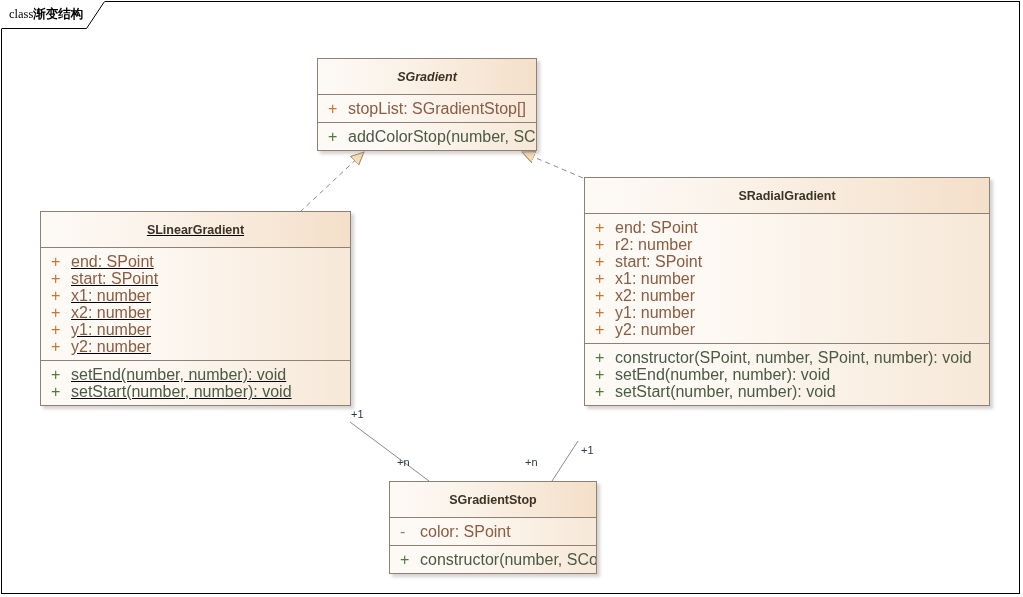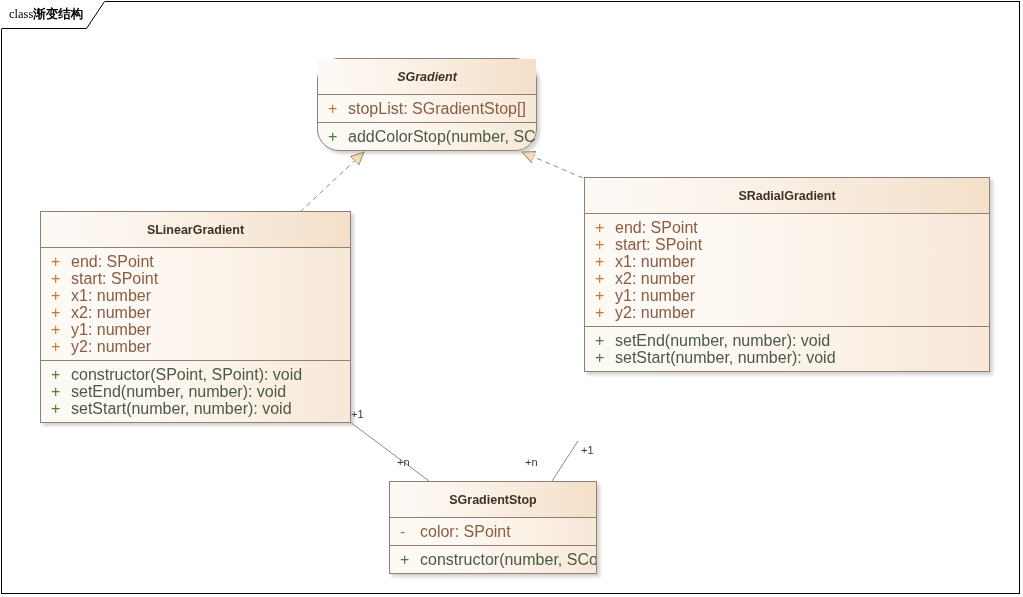--- a/index.html
+++ b/index.html
@@ -161,62 +161,63 @@
     <line x1="350" y1="422" x2="429" y2="481" stroke="#8a8a8a" stroke-width="1"></line>
 
     <line x1="578" y1="441" x2="552" y2="481" stroke="#8a8a8a" stroke-width="1"></line>
   </svg>
 
   <div class="mult-label" style="left:351px; top:408px;">+1</div>
   <div class="mult-label" style="left:397px; top:456px;">+n</div>
   <div class="mult-label" style="left:581px; top:444px;">+1</div>
   <div class="mult-label" style="left:525px; top:456px;">+n</div>
 
-  <div class="uml-class" style="left:317px; top:58px; width:220px;border-radius:22px;">
+  <div class="uml-class" style="left:317px; top:58px; width:220px;">
     <div class="uml-header abstract">SGradient</div>
     <div class="uml-section attrs">
       <div class="uml-row">
         <span class="vis">+</span><span>stopList: SGradientStop[]</span>
       </div>
     </div>
     <div class="uml-section methods">
       <div class="uml-row">
         <span class="vis">+</span><span>addColorStop(number, SColor): void</span>
       </div>
     </div>
   </div>
 
-  <div class="uml-class" style="left:40px; top:211px; width:311px;">
+  <div class="uml-class" style="left:40px; top:211px; width:311px;text-decoration:underline;">
     <div class="uml-header">SLinearGradient</div>
     <div class="uml-section attrs">
       <div class="uml-row"><span class="vis">+</span><span>end: SPoint</span></div>
       <div class="uml-row"><span class="vis">+</span><span>start: SPoint</span></div>
       <div class="uml-row"><span class="vis">+</span><span>x1: number</span></div>
       <div class="uml-row"><span class="vis">+</span><span>x2: number</span></div>
       <div class="uml-row"><span class="vis">+</span><span>y1: number</span></div>
       <div class="uml-row"><span class="vis">+</span><span>y2: number</span></div>
     </div>
     <div class="uml-section methods">
-      <div class="uml-row"><span class="vis">+</span><span>constructor(SPoint, SPoint): void</span></div>
       <div class="uml-row"><span class="vis">+</span><span>setEnd(number, number): void</span></div>
       <div class="uml-row"><span class="vis">+</span><span>setStart(number, number): void</span></div>
     </div>
   </div>
 
   <div class="uml-class" style="left:576px; top:177px; width:406px;margin-left:8px;">
     <div class="uml-header">SRadialGradient</div>
     <div class="uml-section attrs">
       <div class="uml-row"><span class="vis">+</span><span>end: SPoint</span></div>
+      <div class="uml-row"><span class="vis">+</span><span>r2: number</span></div>
       <div class="uml-row"><span class="vis">+</span><span>start: SPoint</span></div>
       <div class="uml-row"><span class="vis">+</span><span>x1: number</span></div>
       <div class="uml-row"><span class="vis">+</span><span>x2: number</span></div>
       <div class="uml-row"><span class="vis">+</span><span>y1: number</span></div>
       <div class="uml-row"><span class="vis">+</span><span>y2: number</span></div>
     </div>
     <div class="uml-section methods">
+      <div class="uml-row"><span class="vis">+</span><span>constructor(SPoint, number, SPoint, number): void</span></div>
       <div class="uml-row"><span class="vis">+</span><span>setEnd(number, number): void</span></div>
       <div class="uml-row"><span class="vis">+</span><span>setStart(number, number): void</span></div>
     </div>
   </div>
 
   <div class="uml-class" style="left:389px; top:481px; width:208px;">
     <div class="uml-header">SGradientStop</div>
     <div class="uml-section attrs">
       <div class="uml-row"><span class="vis priv">-</span><span>color: SPoint</span></div>
     </div>

